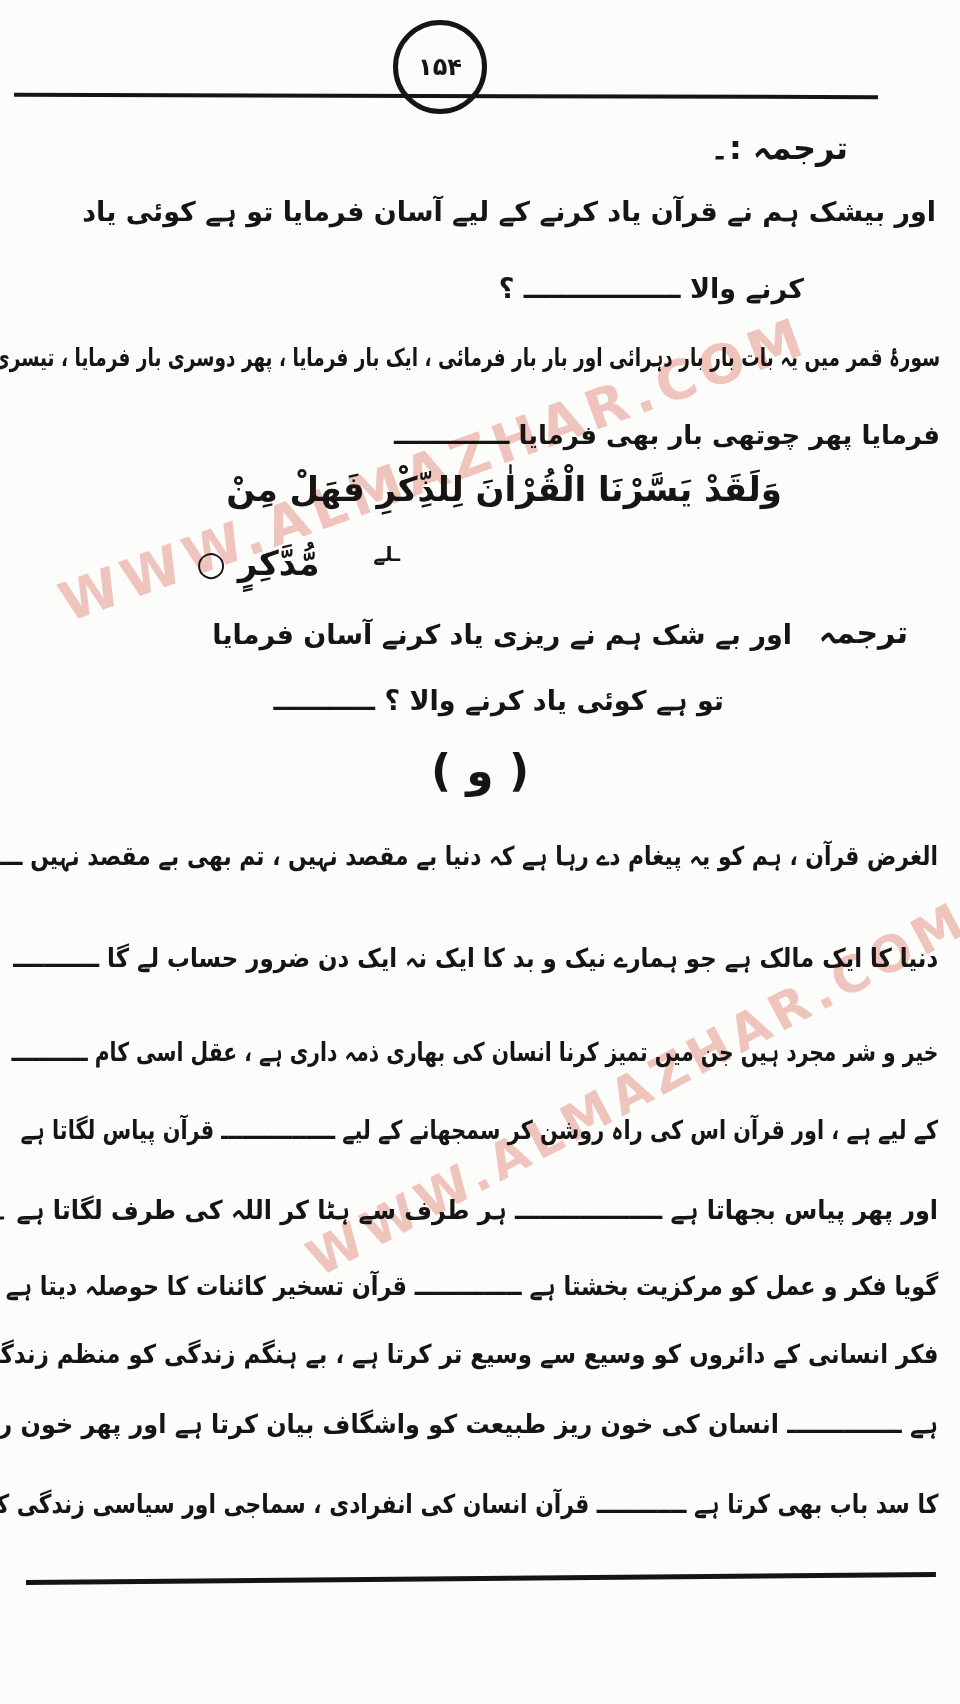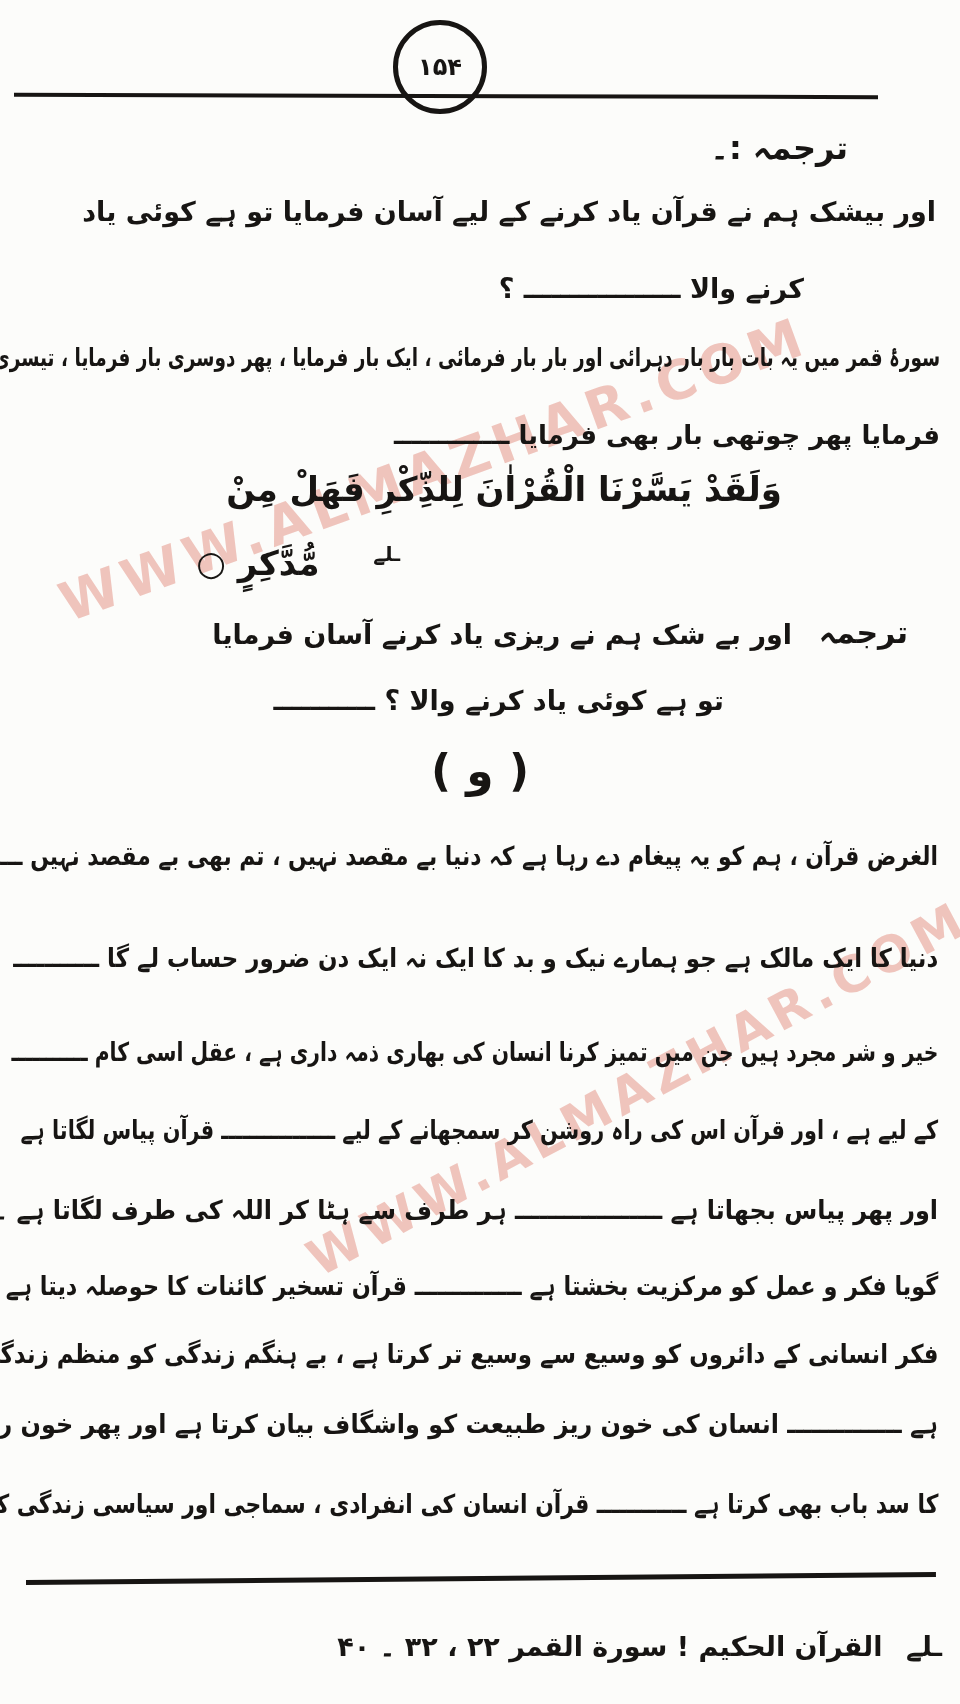--- a/index.html
+++ b/index.html
@@ -76,18 +76,14 @@
   <div class="ln txt sq78" style="top:1034px;right:22px;">خیر و شر مجرد ہیں جن میں تمیز کرنا انسان کی بھاری ذمہ داری ہے ، عقل اسی کام ـــــــــــ</div>
   <div class="ln txt sq80" style="top:1112px;right:22px;">کے لیے ہے ، اور قرآن اس کی راہ روشن کر سمجھانے کے لیے ــــــــــــــــ قرآن پیاس لگاتا ہے</div>
   <div class="ln txt sq92" style="top:1192px;right:22px;">اور پھر پیاس بجھاتا ہے ــــــــــــــــــ ہر طرف سے ہٹا کر اللہ کی طرف لگاتا ہے ۔</div>
   <div class="ln txt sq86" style="top:1268px;right:22px;">گویا فکر و عمل کو مرکزیت بخشتا ہے ــــــــــــــ قرآن تسخیر کائنات کا حوصلہ دیتا ہے اور</div>
   <div class="ln txt sq88" style="top:1336px;right:22px;">فکر انسانی کے دائروں کو وسیع سے وسیع تر کرتا ہے ، بے ہنگم زندگی کو منظم زندگی کی طرف لاتا</div>
   <div class="ln txt sq92" style="top:1406px;right:22px;">ہے ــــــــــــــ انسان کی خون ریز طبیعت کو واشگاف بیان کرتا ہے اور پھر خون ریزی</div>
   <div class="ln txt sq84" style="top:1486px;right:22px;">کا سد باب بھی کرتا ہے ــــــــــــ قرآن انسان کی انفرادی ، سماجی اور سیاسی زندگی کا احاطہ</div>
 
   <div class="rule txt" style="top:1580px;left:26px;width:910px;height:5px;transform:rotate(-0.5deg);transform-origin:0 50%;"></div>
 
-  <div class="ln txt" style="top:1628px;right:18px;font-size:27px;">
-    <span>ـلے</span>
-    <span style="margin-right:14px;">القرآن الحکیم ! سورة القمر ۲۲ ، ۳۲ ۔ ۴۰</span>
-  </div>
 
 </div>
 
 </body></html>

